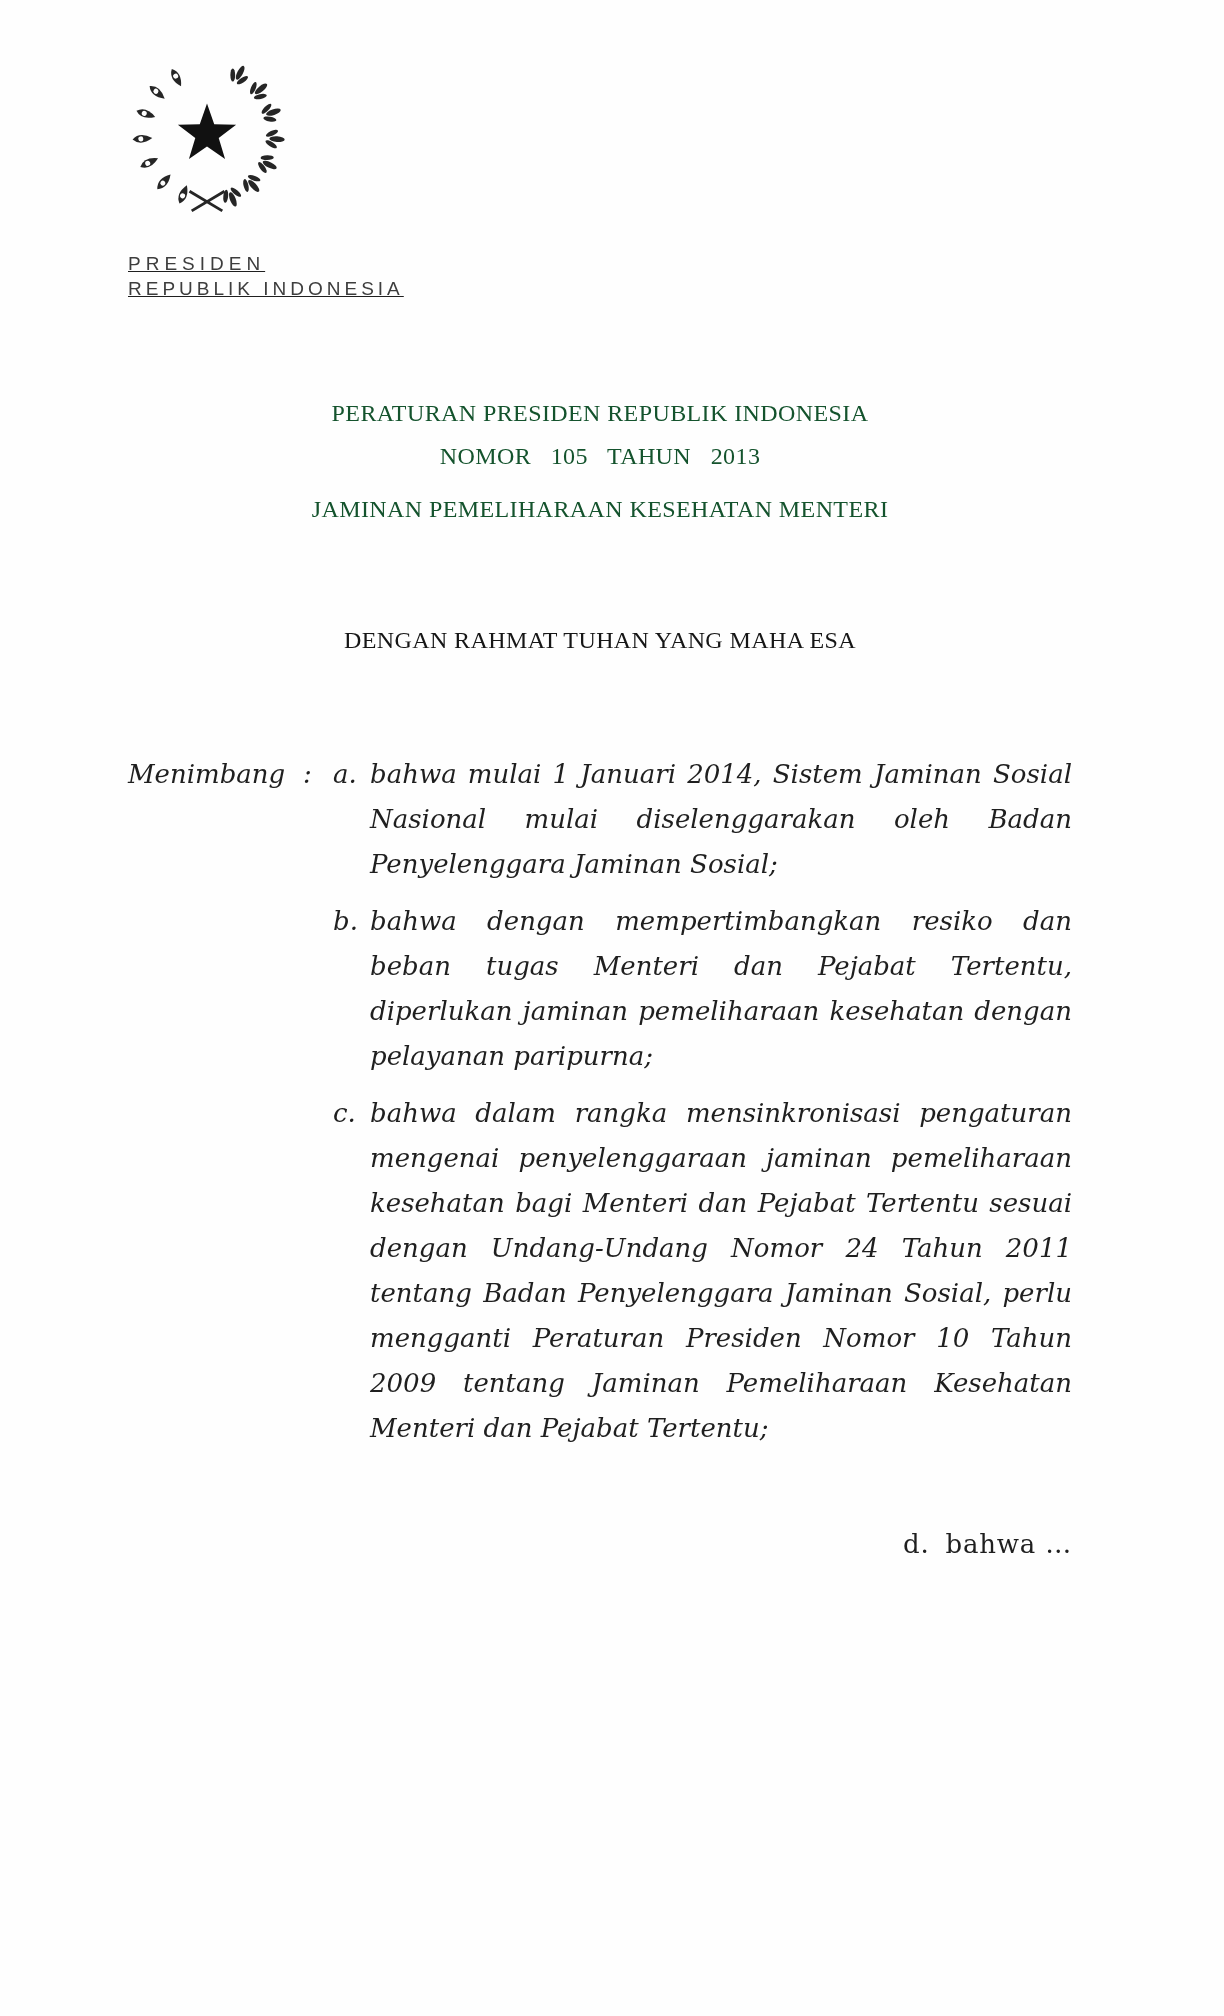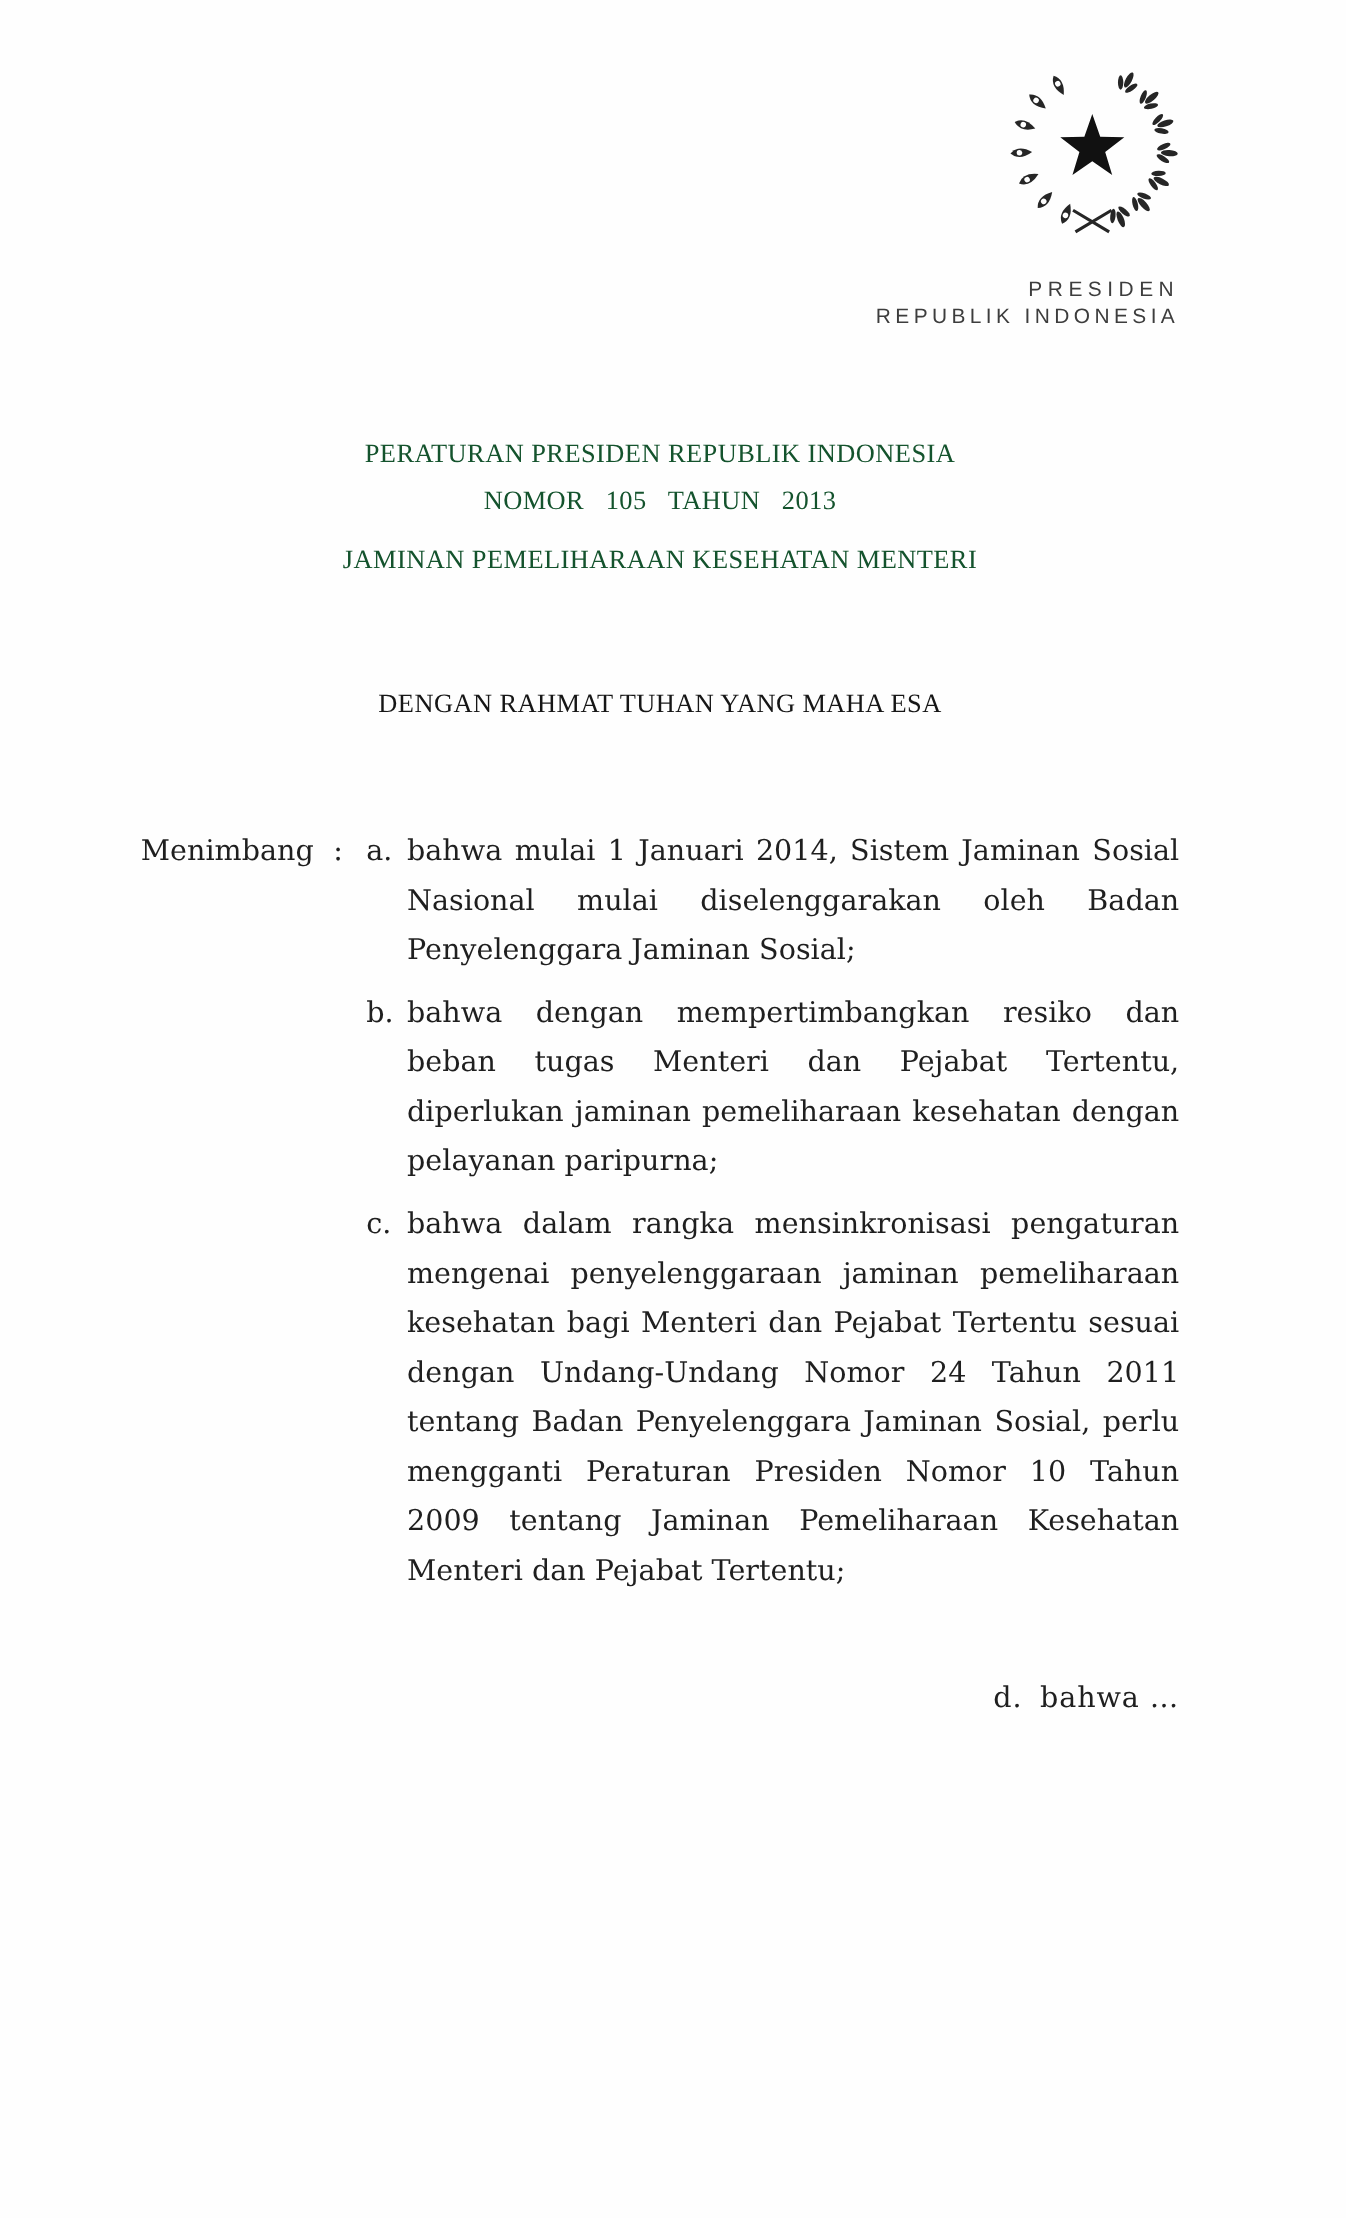--- a/index.html
+++ b/index.html
@@ -9,21 +9,21 @@
     height: 2016px;
     margin: 0 auto;
     background: #fefefe;
     box-sizing: border-box;
     padding: 52px 152px 0 128px;
     overflow: hidden;
     color: #1f1f1f;
     font-family: "DejaVu Serif", serif;
   }
   
-  .letterhead { text-align: right; margin-top: 10px; }
+  .letterhead { text-align: left; margin-top: 10px; text-decoration: underline; }
   .emblem { display: inline-block; }
   .lh-line1 {
     margin-top: 24px;
     font-family: "Liberation Sans", sans-serif;
     font-size: 19px;
     letter-spacing: 5px;
     color: #3d3d3d;
     line-height: 24px;
   }
   .lh-line2 {
@@ -63,20 +63,21 @@
     letter-spacing: 0.4px;
     line-height: 43px;
     color: #161616;
   }
   
   .consider {
     margin-top: 90px;
     display: flex;
     font-size: 26px;
     line-height: 45px;
+    font-style: italic;
   }
   .consider-label { width: 175px; flex: 0 0 175px; }
   .consider-colon { width: 30px; flex: 0 0 30px; }
   .consider-items { flex: 1 1 auto; }
   .c-item { display: flex; }
   .c-item + .c-item { margin-top: 12px; }
   .c-marker { width: 37px; flex: 0 0 37px; }
   .c-text {
     flex: 1 1 auto;
     text-align: justify;

